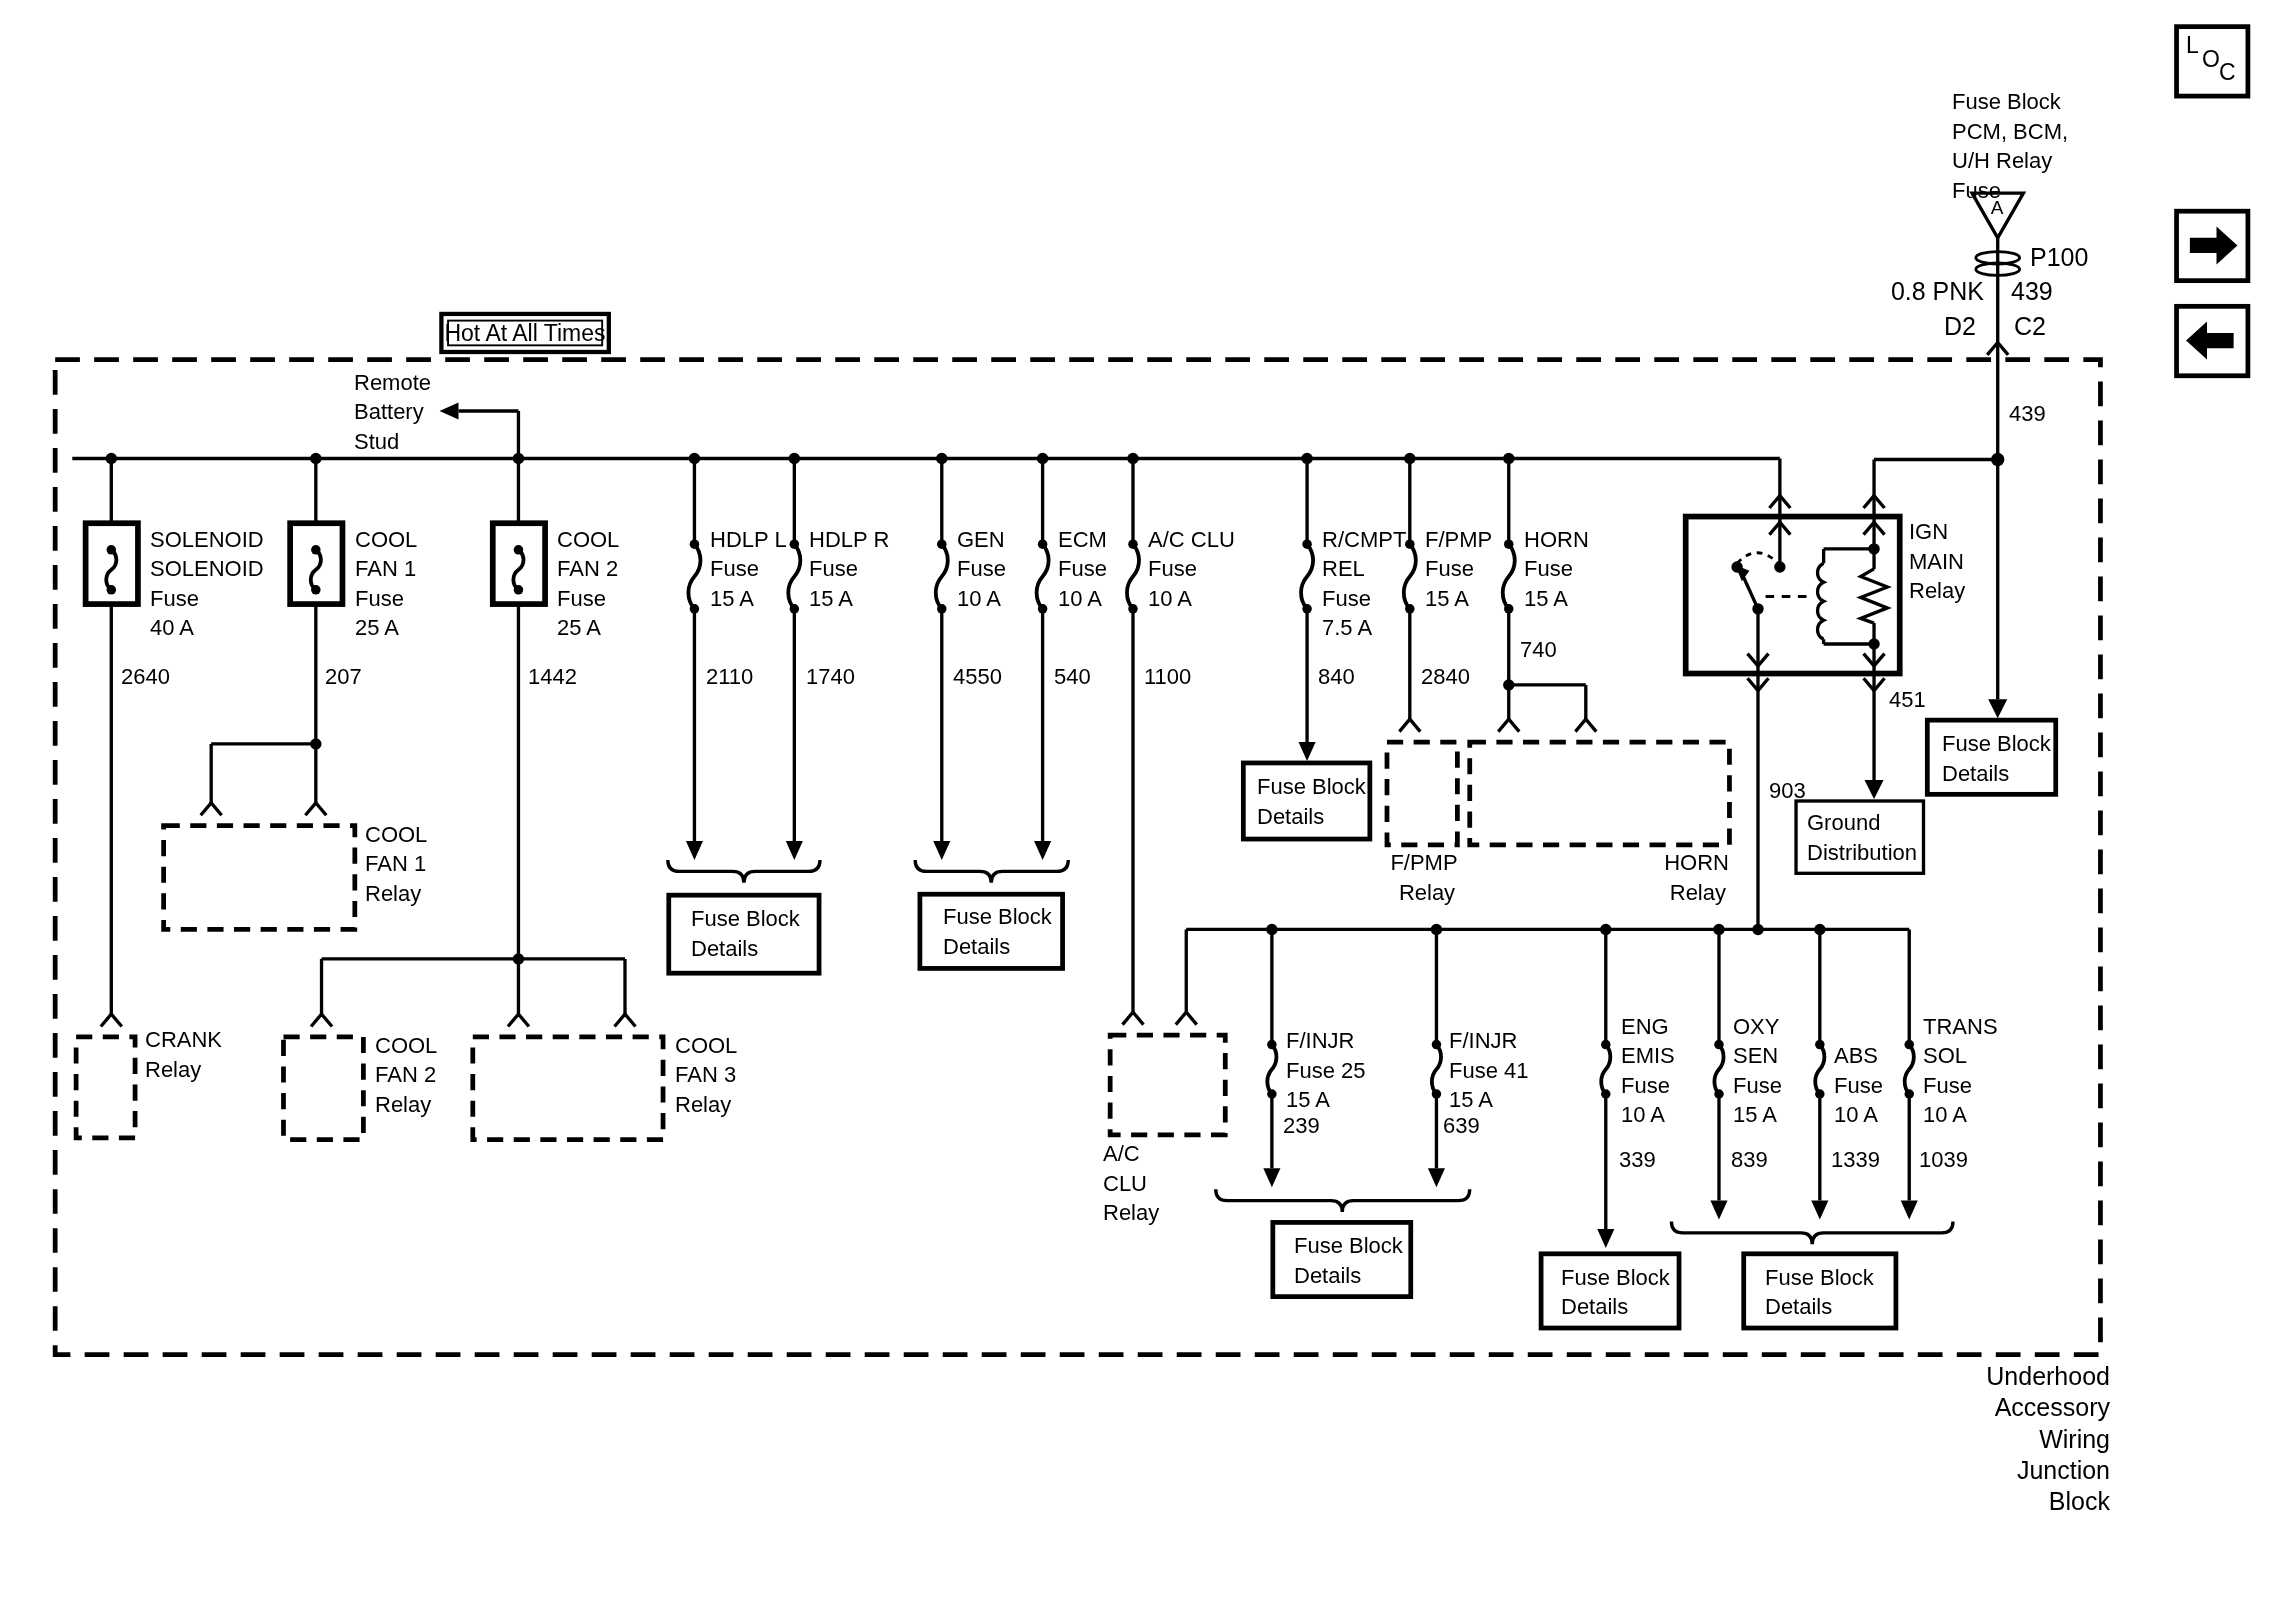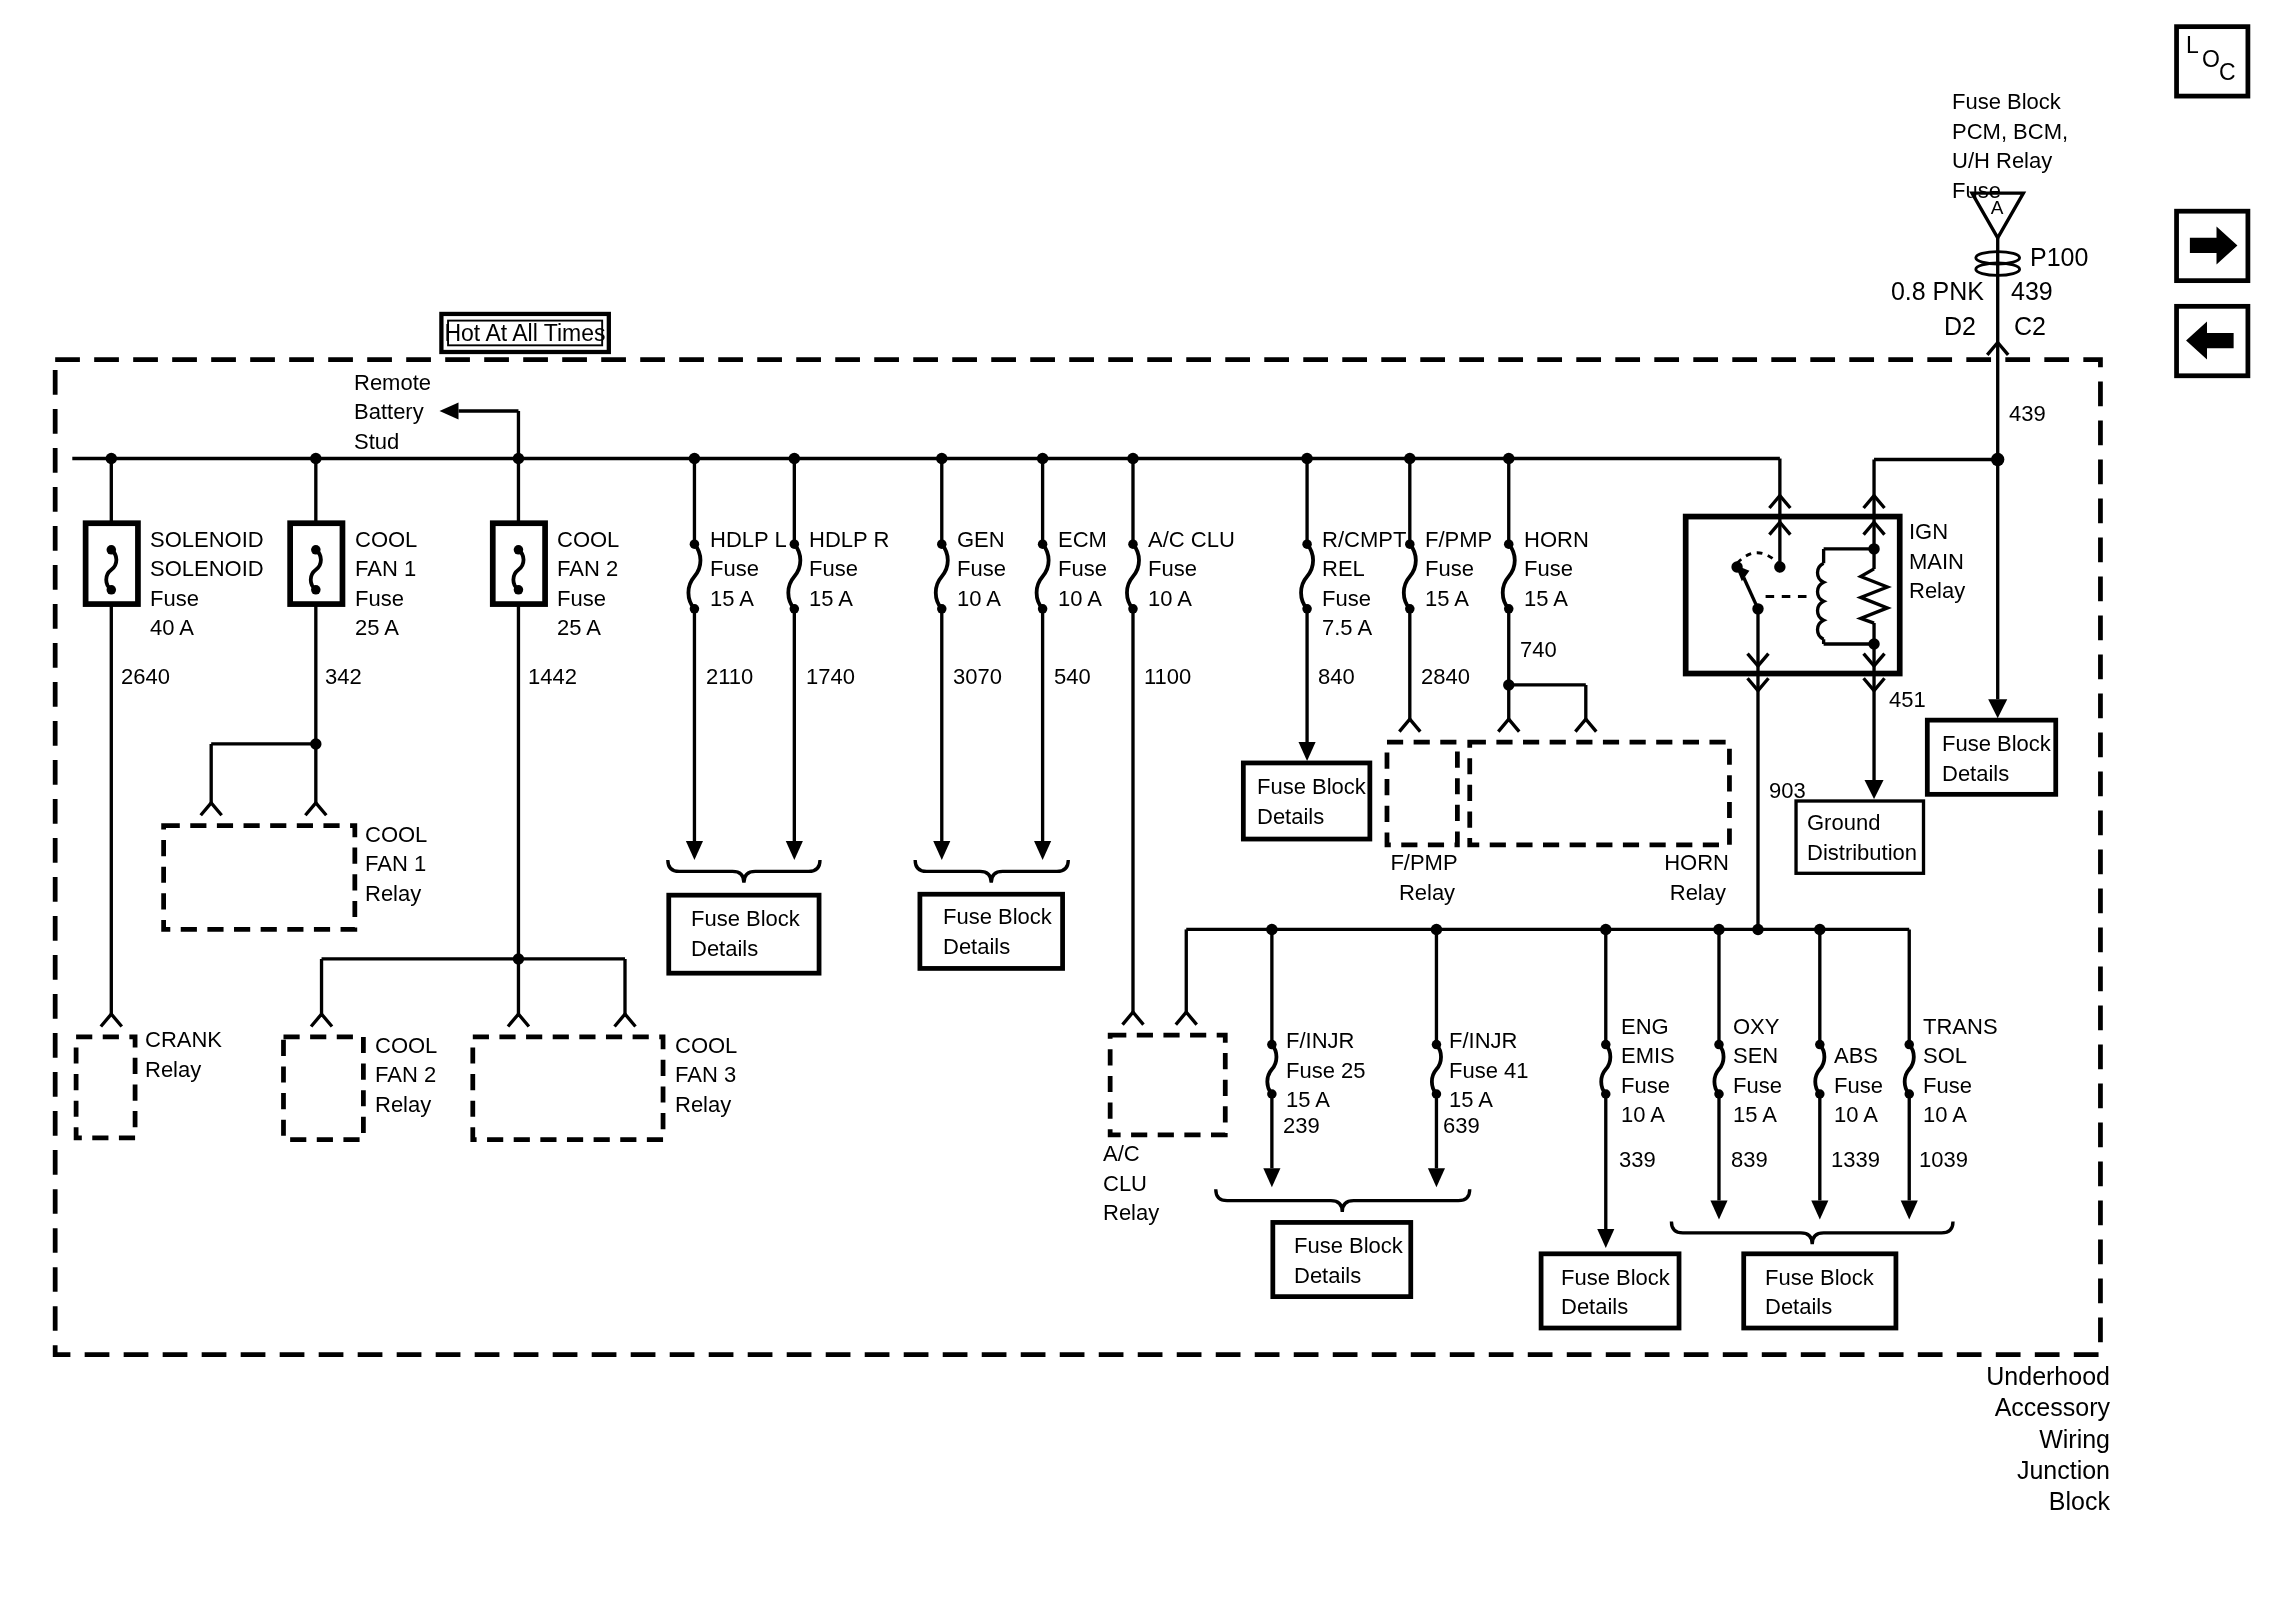--- a/index.html
+++ b/index.html
@@ -281,25 +281,25 @@
 <div class="t" style="left:1425px;top:558px">Fuse</div>
 <div class="t" style="left:1425px;top:588px">15 A</div>
 <div class="t" style="left:1524px;top:529px">HORN</div>
 <div class="t" style="left:1524px;top:558px">Fuse</div>
 <div class="t" style="left:1524px;top:588px">15 A</div>
 <div class="t" style="left:1909px;top:521px">IGN</div>
 <div class="t" style="left:1909px;top:551px">MAIN</div>
 <div class="t" style="left:1909px;top:580px">Relay</div>
 
 <div class="t" style="left:121px;top:666px">2640</div>
-<div class="t" style="left:325px;top:666px">342</div>
+<div class="t" style="left:325px;top:666px">207</div>
 <div class="t" style="left:528px;top:666px">1442</div>
 <div class="t" style="left:706px;top:666px">2110</div>
 <div class="t" style="left:806px;top:666px">1740</div>
-<div class="t" style="left:953px;top:666px">3070</div>
+<div class="t" style="left:953px;top:666px">4550</div>
 <div class="t" style="left:1054px;top:666px">540</div>
 <div class="t" style="left:1144px;top:666px">1100</div>
 <div class="t" style="left:1318px;top:666px">840</div>
 <div class="t" style="left:1421px;top:666px">2840</div>
 <div class="t" style="left:1520px;top:639px">740</div>
 <div class="t" style="left:1889px;top:689px">451</div>
 <div class="t" style="left:1769px;top:780px">903</div>
 <div class="t" style="left:1283px;top:1115px">239</div>
 <div class="t" style="left:1443px;top:1115px">639</div>
 <div class="t" style="left:1619px;top:1149px">339</div>

